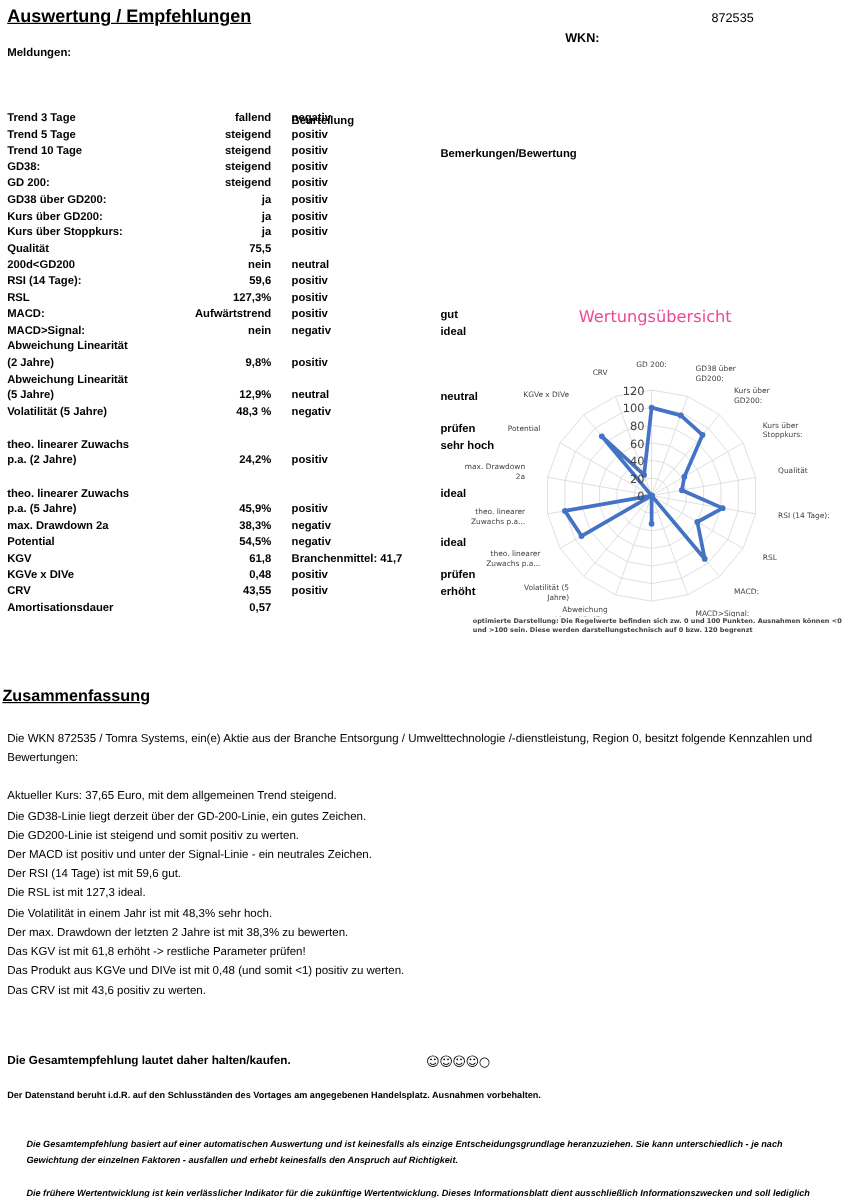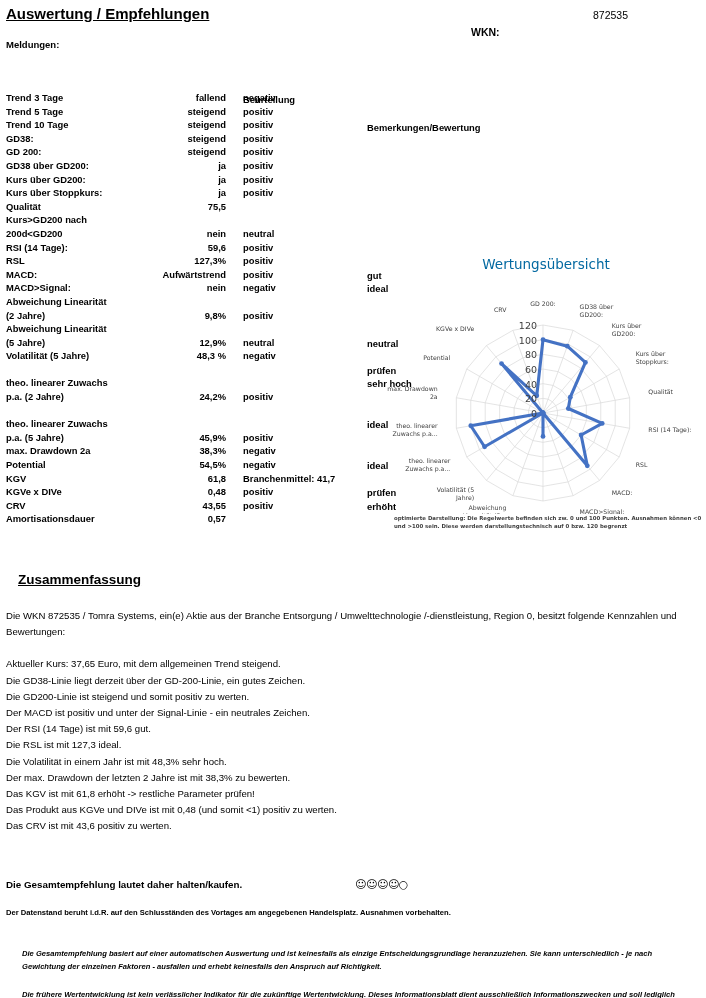--- a/index.html
+++ b/index.html
@@ -26,36 +26,36 @@
   .trow{position:relative;height:13.6px;}
   .c-label{position:absolute;left:6px;font-size:9.4px;font-weight:bold;white-space:nowrap;}
   .c-value{position:absolute;left:120px;width:106px;text-align:right;font-size:9.4px;font-weight:bold;white-space:nowrap;}
   .c-judge{position:absolute;left:243px;font-size:9.4px;font-weight:bold;white-space:nowrap;}
   .c-note{position:absolute;left:367px;font-size:9.4px;font-weight:bold;white-space:nowrap;margin-top:28px;}
 
   
   .chart-wrap{position:absolute;left:386px;top:256px;width:320px;height:290px;}
   .chart-title{
     position:absolute;left:0;top:0;width:320px;text-align:center;
-    font-size:13.5px;color:#0369a1;font-weight:normal;
+    font-size:13.5px;color:#ec4899;font-weight:normal;
     font-family:"DejaVu Sans","Liberation Sans",sans-serif;
   }
   .chart-note{
     position:absolute;left:8px;top:258px;width:308px;
     font-size:5.4px;font-weight:bold;color:#3f3f3f;line-height:1.5;
     font-family:"DejaVu Sans","Liberation Sans",sans-serif;
   }
   svg.radar{position:absolute;left:0;top:22px;}
   svg.radar text{font-family:"DejaVu Sans","Liberation Sans",sans-serif;fill:#3f3f3f;}
   .tick-lbl{font-size:9.5px;fill:#555;}
   .axis-lbl{font-size:6.2px;}
 
   
   .sum-title{
-    position:absolute;left:18px;top:572px;font-size:13.5px;font-weight:bold;
+    position:absolute;left:2px;top:572px;font-size:13.5px;font-weight:bold;
     text-decoration:underline;
   }
   .sum-body{position:absolute;left:6px;top:608px;width:694px;font-size:9.6px;line-height:16.2px;}
   .sum-body p{margin:0;}
   .sum-gap{height:16px;}
 
   .recommend{position:absolute;left:6px;top:879px;font-size:9.8px;font-weight:bold;}
   .smileys{position:absolute;left:355px;top:879px;font-size:11px;letter-spacing:-0.5px;line-height:11px;
     font-family:"DejaVu Sans","Liberation Sans",sans-serif;}
 
@@ -121,26 +121,20 @@
       </div>
       <div class="trow">
         <div class="c-label">Kurs über Stoppkurs:</div>
         <div class="c-value">ja</div>
         <div class="c-judge">positiv</div>
         <div class="c-note"></div>
       </div>
       <div class="trow">
         <div class="c-label">Qualität</div>
         <div class="c-value">75,5</div>
-        <div class="c-judge"></div>
-        <div class="c-note"></div>
-      </div>
-      <div class="trow">
-        <div class="c-label">Kurs&gt;GD200 nach</div>
-        <div class="c-value"></div>
         <div class="c-judge"></div>
         <div class="c-note"></div>
       </div>
       <div class="trow">
         <div class="c-label">200d&lt;GD200</div>
         <div class="c-value">nein</div>
         <div class="c-judge">neutral</div>
         <div class="c-note"></div>
       </div>
       <div class="trow">

